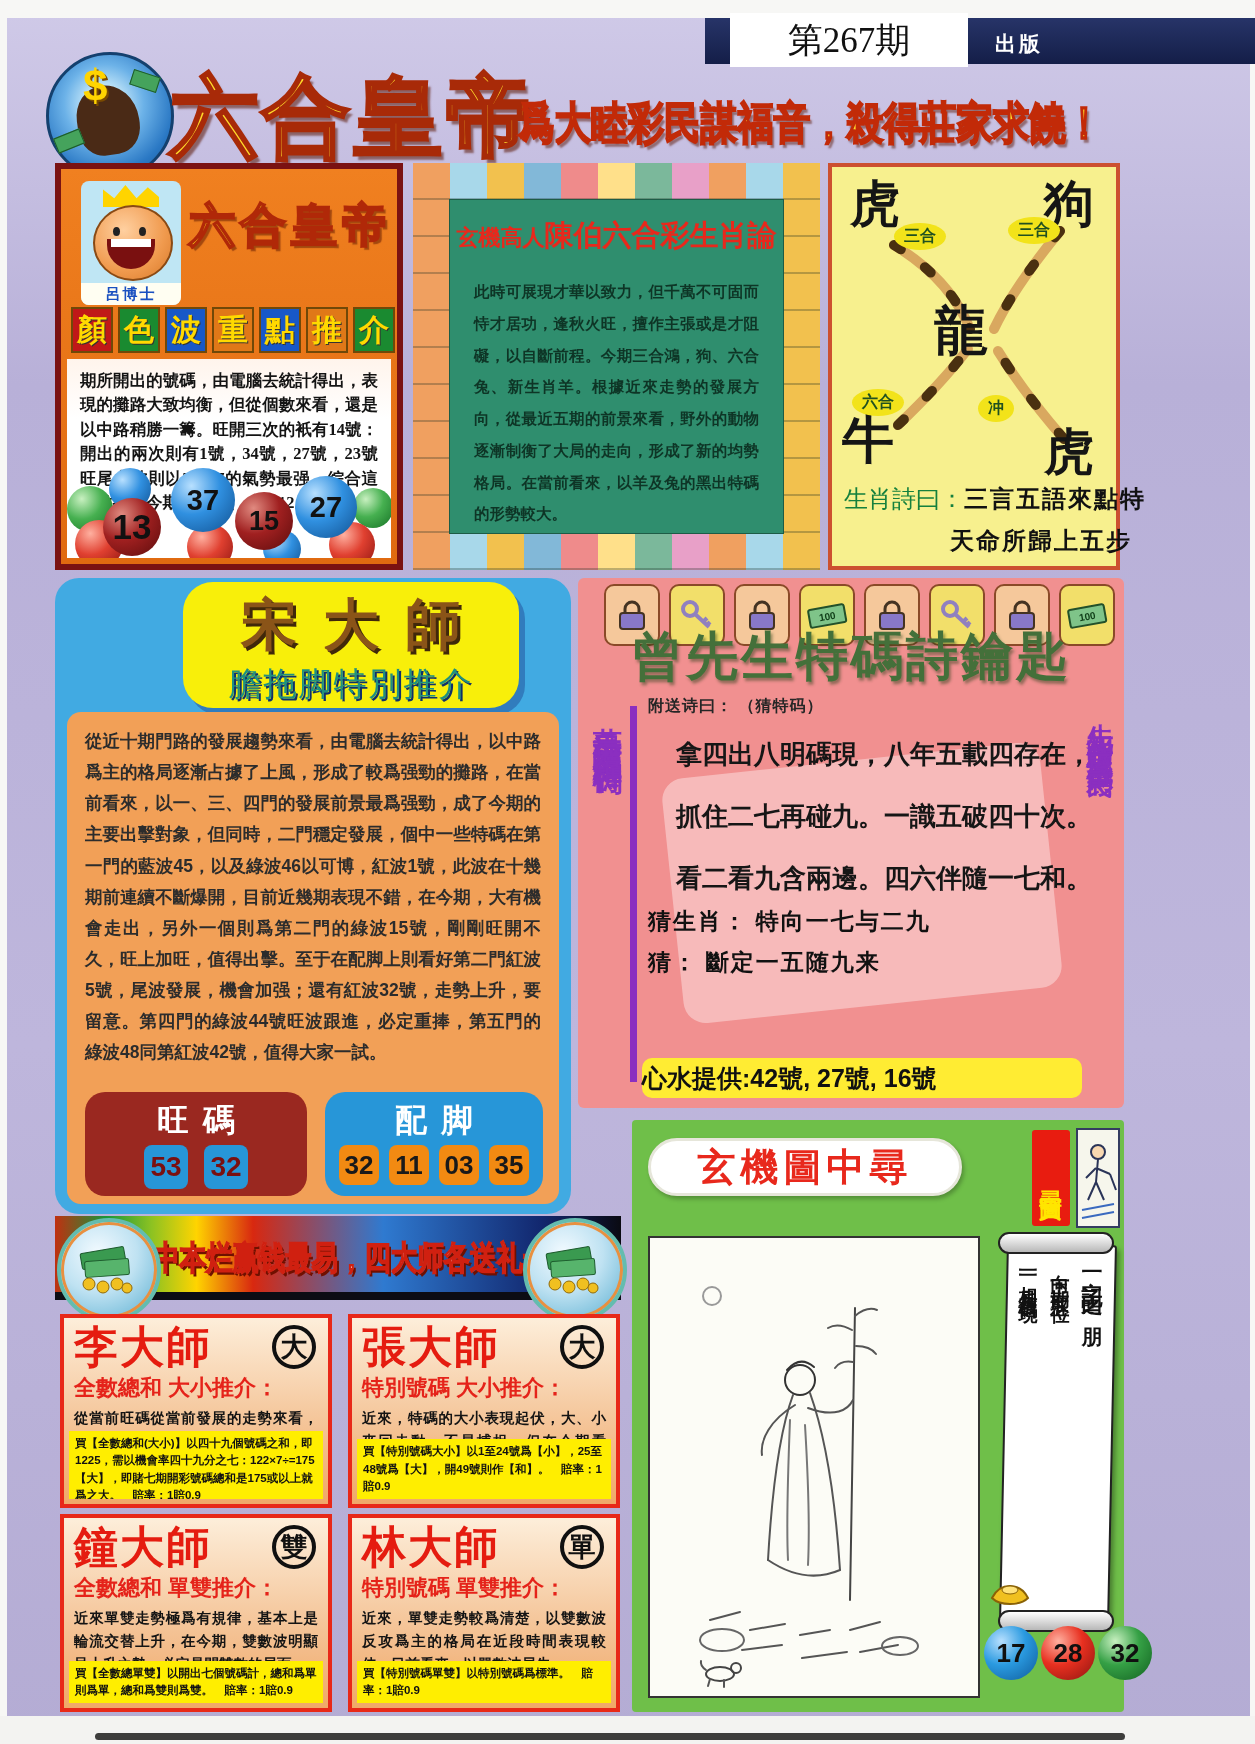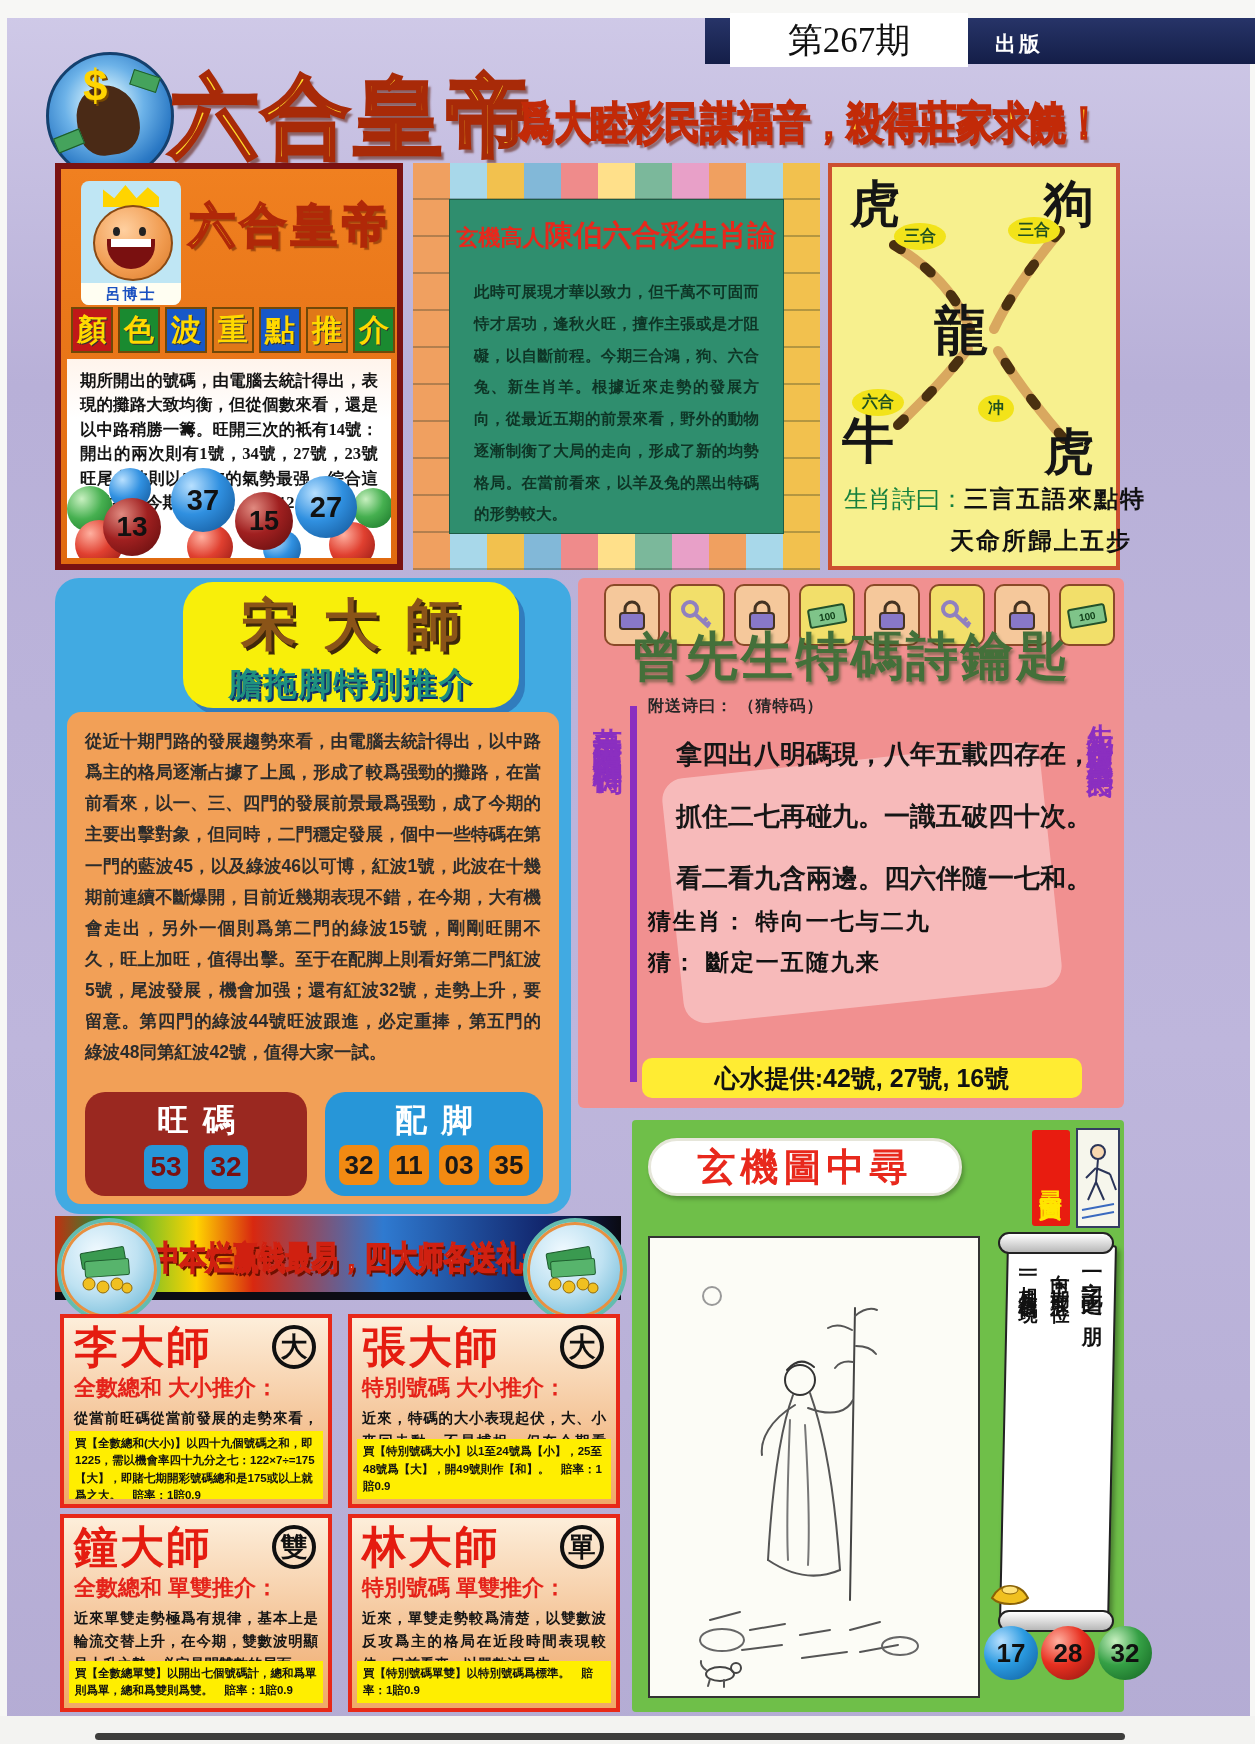--- a/index.html
+++ b/index.html
@@ -78,21 +78,21 @@
   .z-poem1{position:absolute;left:12px;top:316px;white-space:nowrap;}
   .z-poem2{position:absolute;left:118px;top:358px;white-space:nowrap;}
   .z-plabel{font-size:24px;font-weight:400;color:#15803d;}
   .z-ptext{font-family:"Liberation Serif",serif;font-size:24px;font-weight:700;color:#111;letter-spacing:2px;}
   
   .sbox{left:55px;top:578px;width:516px;height:636px;background:#41aae2;border-radius:24px;}
   .s-head{position:absolute;left:128px;top:4px;width:336px;height:126px;background:#f8ef0a;border-radius:30px;
       box-shadow:6px 7px 0 rgba(20,40,120,.35);}
   .s-name{text-align:center;margin-top:6px;font-size:56px;font-weight:900;color:#8a5418;letter-spacing:26px;padding-left:26px;
       text-shadow:3px 3px 0 #40280a;}
-  .s-sub{text-align:center;font-size:33px;font-weight:700;color:#1f9080;letter-spacing:2px;margin-top:-2px;
+  .s-sub{text-align:center;font-size:33px;font-weight:400;color:#1f9080;letter-spacing:2px;margin-top:-2px;
       text-shadow:2px 2px 0 #10306a;}
   .s-panel{position:absolute;left:12px;top:134px;width:492px;height:492px;background:#f2a057;border-radius:14px;}
   .s-body{padding:14px 18px 0 18px;font-size:17.5px;font-weight:700;color:#2c2c2c;line-height:1.78;text-align:justify;}
   .wangbox{position:absolute;left:18px;top:380px;width:222px;height:104px;background:#9a2820;border-radius:20px;}
   .pjbox{position:absolute;left:258px;top:380px;width:218px;height:104px;background:#2796d8;border-radius:20px;}
   .chip-label{text-align:center;color:#fff;font-weight:900;font-size:32px;letter-spacing:14px;padding:7px 0 0 14px;}
   .chips{display:flex;justify-content:center;gap:16px;margin-top:2px;}
   .chips.four{gap:10px;}
   .chip{width:44px;height:44px;border-radius:8px;text-align:center;line-height:44px;font-size:28px;font-weight:900;}
   .chip.wc{background:#2796d8;color:#7a1010;}
@@ -114,21 +114,21 @@
   .watermark{position:absolute;left:24px;top:64px;width:380px;height:246px;background:rgba(255,238,238,.45);
       border-radius:22px;transform:rotate(-6deg);}
   .zg-note{position:relative;font-size:16px;color:#262626;letter-spacing:1px;font-weight:600;}
   .zg-poems{position:relative;margin-top:20px;margin-left:28px;}
   .zg-prow{display:flex;margin-bottom:27px;}
   .zg-pl{width:236px;font-size:26px;font-weight:900;color:#161616;white-space:nowrap;}
   .zg-pr{font-size:26px;font-weight:900;color:#161616;white-space:nowrap;}
   .zg-guess{position:relative;font-family:"Liberation Serif",serif;font-size:23px;font-weight:700;color:#111;
       letter-spacing:2px;margin-top:10px;}
   .zg-tips{position:absolute;left:-6px;bottom:2px;width:440px;height:40px;background:#ffec33;border-radius:10px;
-      text-align:center;line-height:40px;font-size:25px;font-weight:900;color:#111;}
+      line-height:40px;font-size:25px;font-weight:900;color:#111;}
   
   .banner{left:55px;top:1216px;width:566px;height:84px;border-bottom:8px solid #0c0c14;box-sizing:border-box;
       background:linear-gradient(90deg,#c03010 0,#18953a 9%,#8cc222 17%,#ffd400 25%,#d82810 35%,#2f7ad0 58%,#12276e 86%,#0a0a12 100%);}
   .bn-text{position:absolute;left:50%;top:20px;transform:translateX(-50%) scaleX(.8);white-space:nowrap;
       font-size:33px;font-weight:900;color:#fff;-webkit-text-stroke:1.5px #d02010;text-shadow:3px 3px 0 #701000;}
   .coin{position:absolute;width:96px;height:96px;border-radius:50%;
       background:radial-gradient(circle at 38% 32%,#f2faff,#bfe2f2 45%,#7cc0dc 80%,#4e9cc0);
       border:4px solid #64bcae;box-shadow:inset 0 0 0 3px #e89040;}
   .coin svg{position:absolute;left:12px;top:18px;}
   .mbox{position:absolute;width:272px;height:194px;box-sizing:border-box;border:4px solid #e82818;
@@ -217,21 +217,21 @@
     <div class="abs cb-panel">
       <div class="cb-body">期所開出的號碼，由電腦去統計得出，表現的攤路大致均衡，但從個數來看，還是以中路稍勝一籌。旺開三次的衹有14號：開出的兩次則有1號，34號，27號，23號 旺尾之波則以2同27的氣勢最强。綜合這些數據在今期推鑒13、42、12、44。</div>
       <div class="cb-balls">
         <div class="ball green" style="left:0;top:18px;width:46px;height:46px;"></div>
         <div class="ball blue" style="left:42px;top:0;width:42px;height:42px;"></div>
         <div class="ball red" style="left:8px;top:52px;width:48px;height:48px;"></div>
         <div class="ball red" style="left:120px;top:56px;width:46px;height:46px;"></div>
         <div class="ball blue" style="left:196px;top:62px;width:38px;height:38px;"></div>
         <div class="ball green" style="left:286px;top:20px;width:40px;height:40px;"></div>
         <div class="ball red" style="left:262px;top:54px;width:46px;height:46px;"></div>
-        <div class="ball darkred" style="left:36px;top:30px;width:58px;height:58px;font-size:28px;">
+        <div class="ball darkred" style="left:36px;top:30px;width:58px;height:58px;font-size:35px;">
             <span>13</span>
           </div>
         <div class="ball blue" style="left:104px;top:0;width:64px;height:64px;font-size:29px;">
             <span>37</span>
           </div>
         <div class="ball darkred" style="left:168px;top:24px;width:58px;height:58px;font-size:27px;">
             <span>15</span>
           </div>
         <div class="ball blue" style="left:228px;top:8px;width:62px;height:62px;font-size:29px;">
             <span>27</span>

